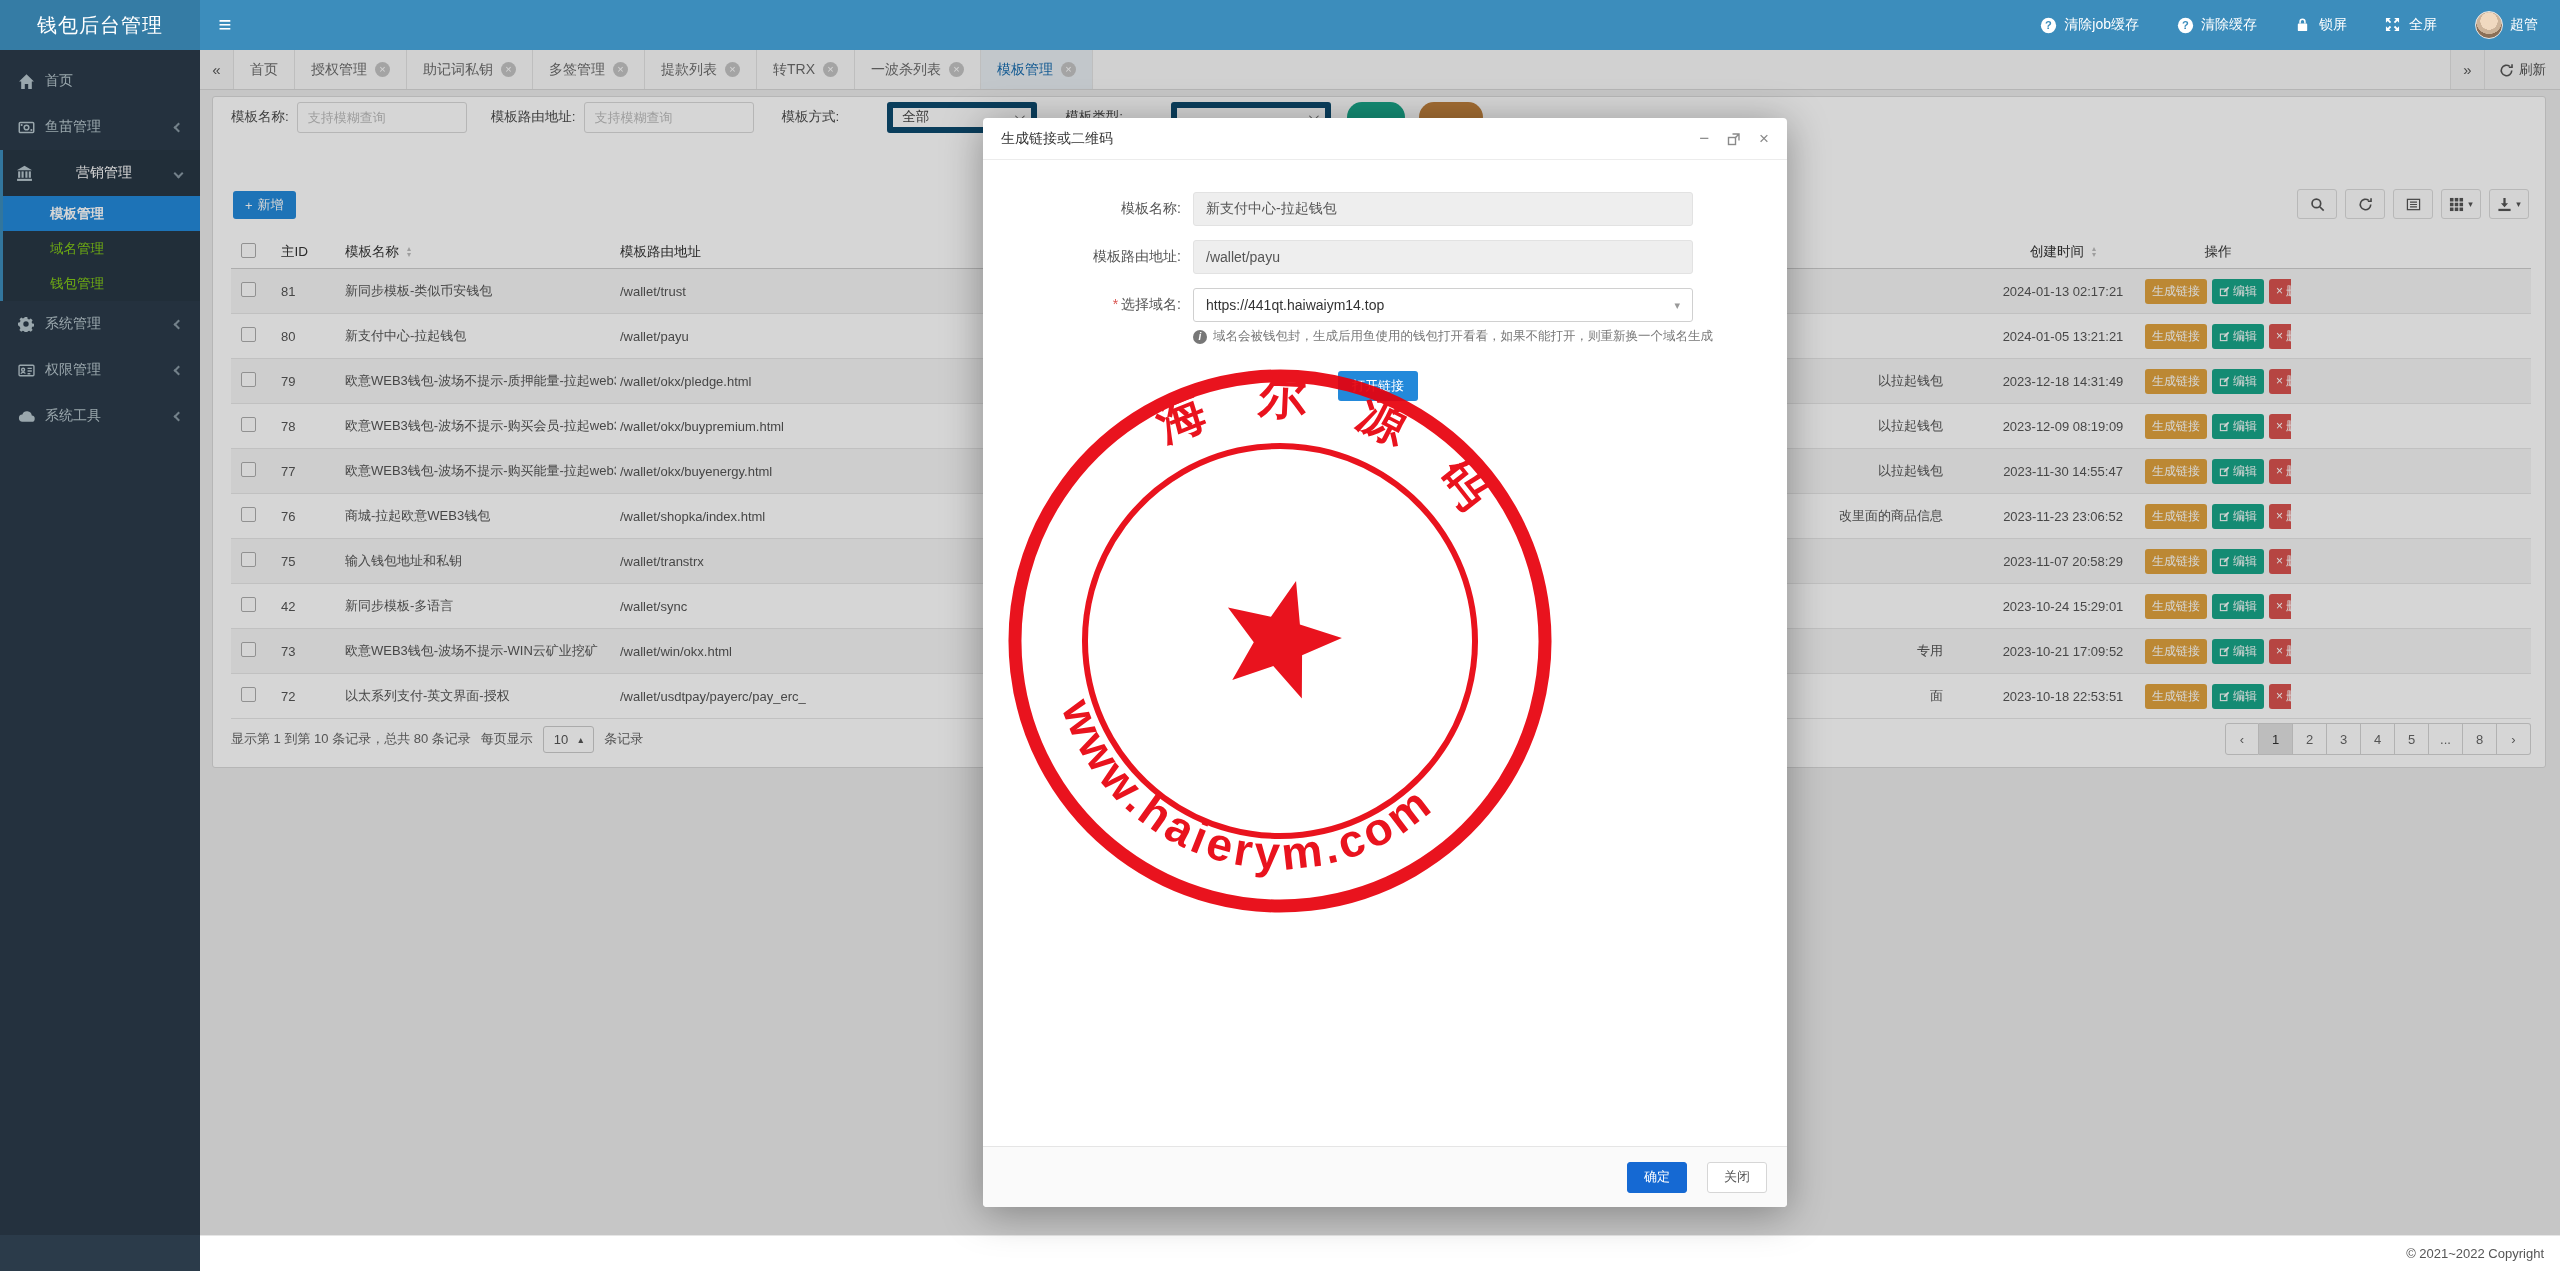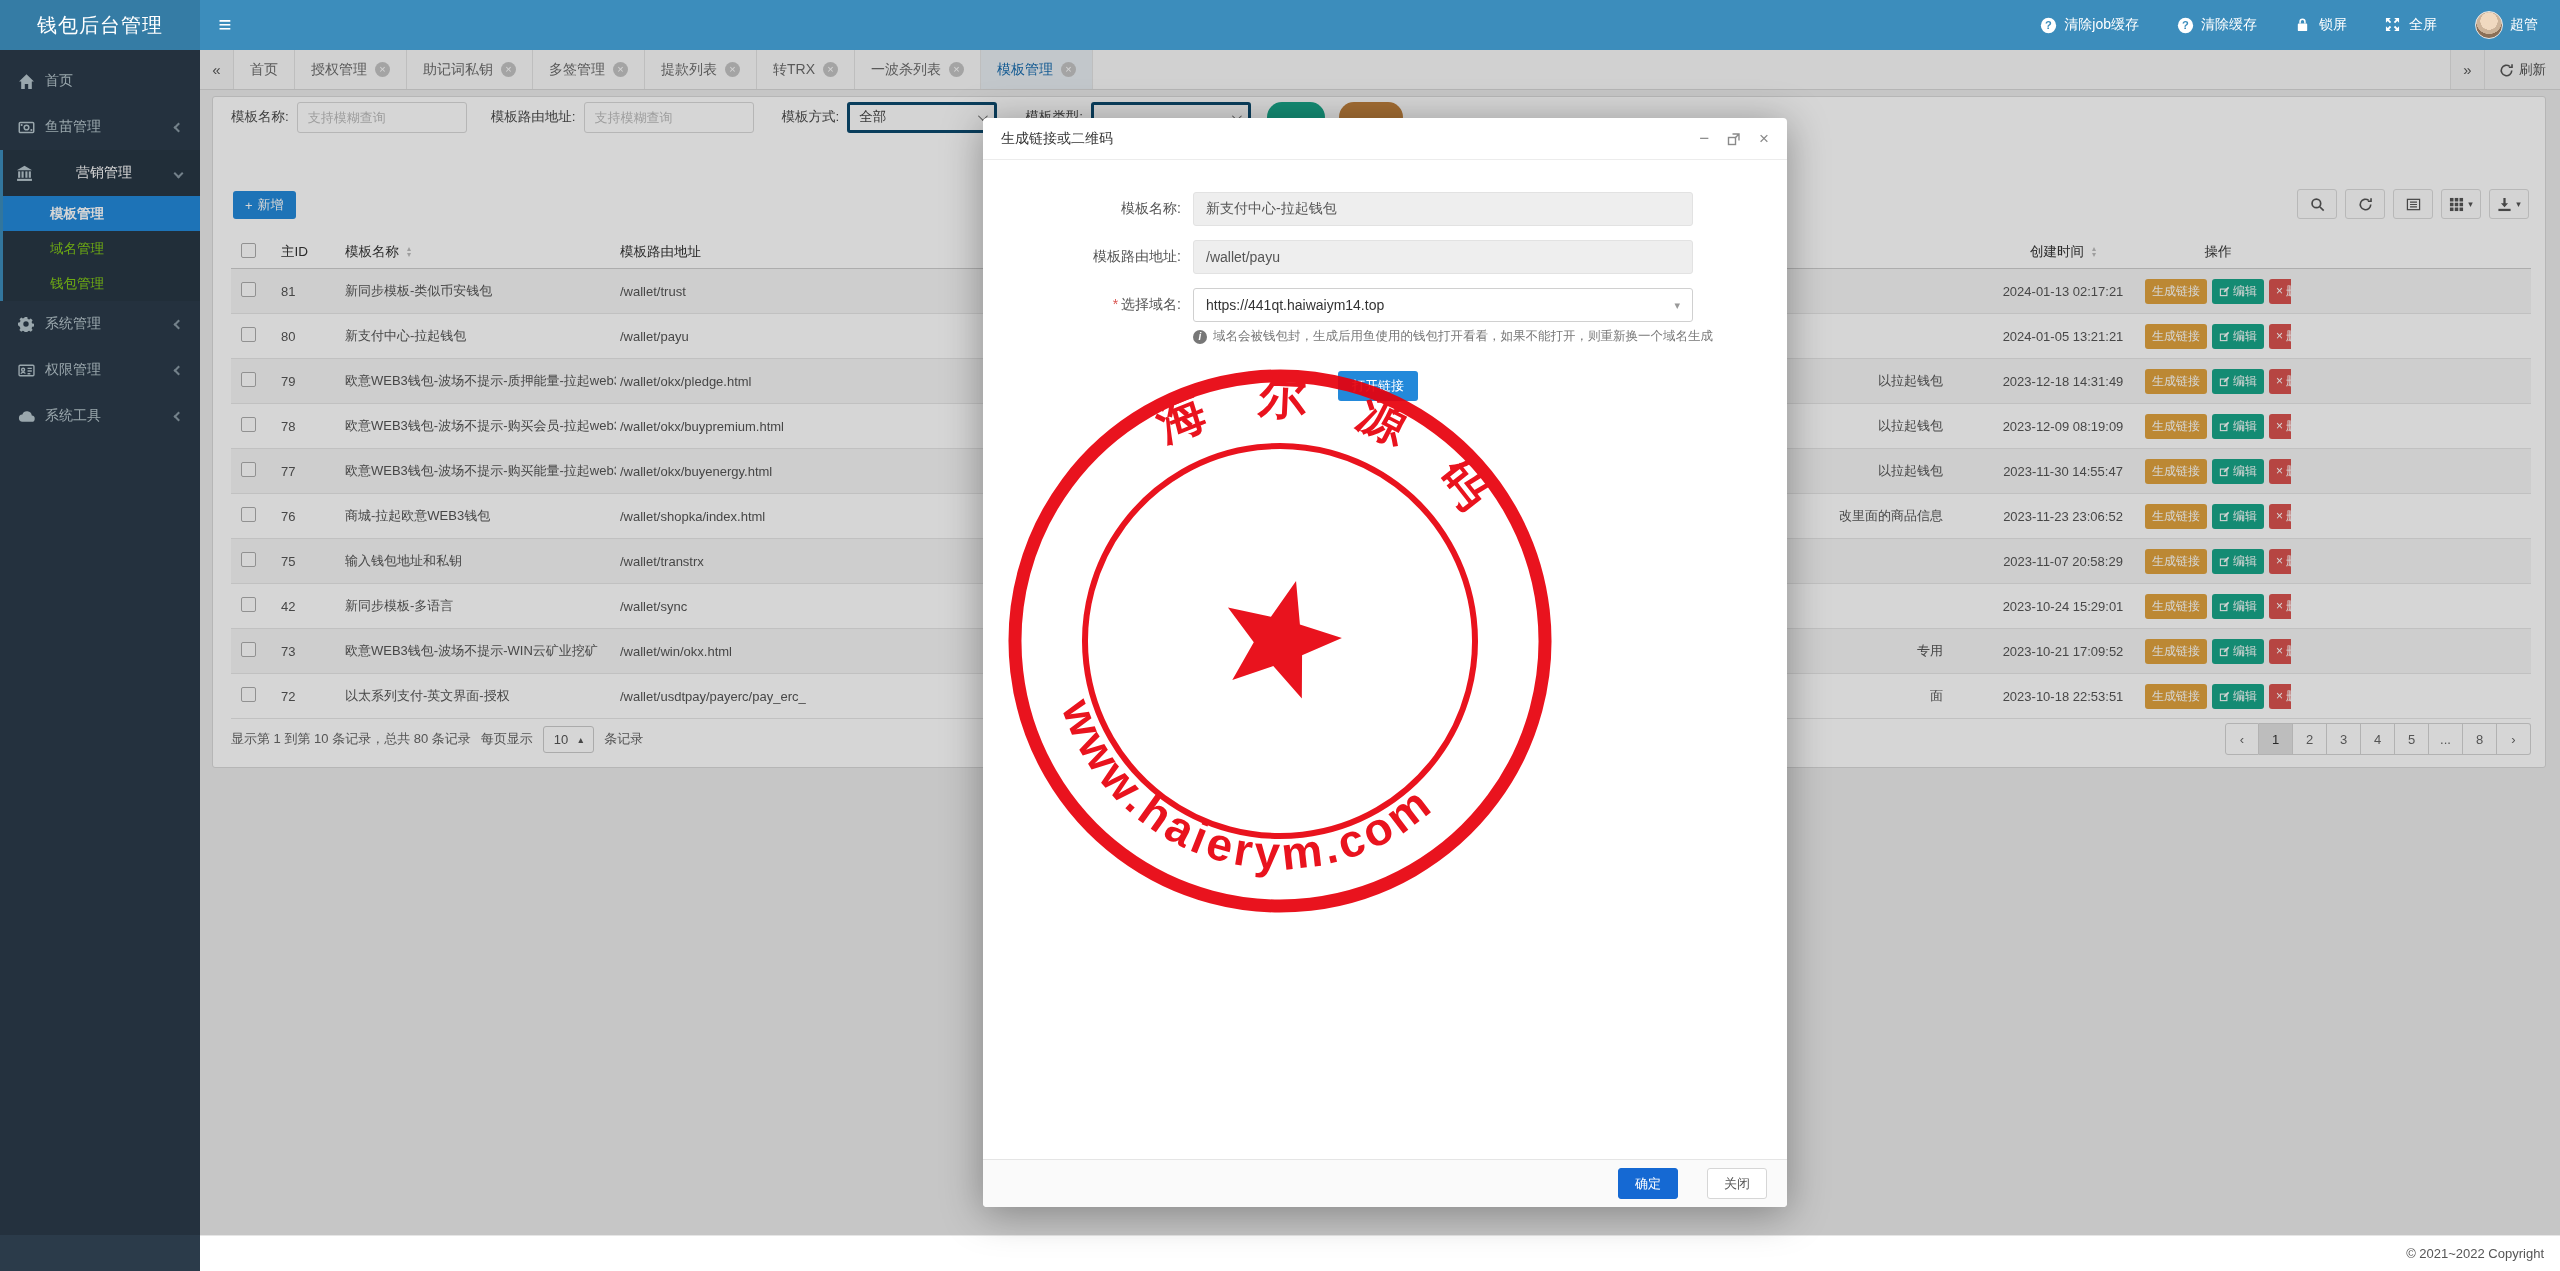--- a/index.html
+++ b/index.html
@@ -50,21 +50,21 @@
   .tr-ic { width:14px; height:14px; color:#555; }
 
   
   .content { position:absolute; left:200px; top:90px; right:0; bottom:36px; background:#ececec; }
   .panel { position:absolute; left:12px; top:6px; right:14px; height:672px; background:#fff; border:1px solid #d9d9d9; border-radius:3px; }
 
   .filter-row { position:absolute; left:18px; top:4px; height:32px; display:flex; align-items:center; font-size:13.5px; color:#4a4a4a; }
   .f-label { margin-right:8px; white-space:nowrap; }
   .f-input { width:170px; height:31px; border:1px solid #d9d9d9; border-radius:3px; padding:0 10px; font-size:13px; color:#555; background:#fff; font-family:inherit; }
   .f-input::placeholder { color:#bdbdbd; }
-  .f-select { width:150px; height:31px; border:3px solid #0c4a6e; border-radius:3px; background:#fdfdfd; display:flex; align-items:center; justify-content:space-between; padding:0 9px; color:#444; cursor:pointer; }
+  .f-select { width:150px; height:31px; border:6px solid #0c4a6e; border-radius:3px; background:#fdfdfd; display:flex; align-items:center; justify-content:space-between; padding:0 9px; color:#444; cursor:pointer;margin-left:40px; }
   .f-caret { width:7px; height:7px; border-right:1.6px solid #666; border-bottom:1.6px solid #666; transform:rotate(45deg) translateY(-2px); }
   .pill { height:30px; border-radius:15px; border:none; cursor:pointer; }
   .pill.green { width:58px; background:#18a689; margin-left:16px; }
   .pill.orange { width:64px; background:#c0813d; margin-left:14px; }
 
   .add-btn { position:absolute; left:20px; top:94px; height:28px; padding:0 12px; background:#2389da; color:#fff; border:none; border-radius:3px; font-size:13px; display:flex; align-items:center; gap:5px; cursor:pointer; font-family:inherit; }
   .tool-btns { position:absolute; right:16px; top:92px; display:flex; gap:8px; }
   .tool-btn { width:40px; height:30px; border:1px solid #dcdcdc; background:#fdfdfd; border-radius:3px; display:flex; align-items:center; justify-content:center; gap:4px; color:#555; cursor:pointer; }
   .tb-ic { width:15px; height:15px; }
   .tb-caret { font-size:9px; color:#555; }
@@ -108,21 +108,21 @@
   .modal-body { padding-top:32px; }
   .m-row { display:flex; align-items:center; margin-bottom:14px; }
   .m-label { width:210px; text-align:right; padding-right:12px; color:#555; font-size:14px; white-space:nowrap; }
   .req { color:#d9534f; margin-right:3px; }
   .m-input { width:500px; height:34px; border:1px solid #e2e2e2; border-radius:3px; background:#eee; color:#555; display:flex; align-items:center; padding:0 12px; font-size:14px; }
   .m-select { width:500px; height:34px; border:1px solid #d0d0d0; border-radius:3px; background:#fff; color:#333; display:flex; align-items:center; justify-content:space-between; padding:0 12px; font-size:14px; cursor:pointer; }
   .m-caret { color:#999; font-size:11px; }
   .m-hint { margin-left:210px; display:flex; align-items:center; gap:6px; font-size:12.5px; color:#777; margin-top:2px; }
   .info-ic { width:14px; height:14px; border-radius:50%; background:#777; color:#fff; font-size:10px; font-weight:bold; display:inline-flex; align-items:center; justify-content:center; font-style:italic; flex:none; }
   .open-link-btn { margin:26px 0 0 355px; height:30px; padding:0 14px; background:#2389da; color:#fff; border:none; border-radius:3px; font-size:13px; cursor:pointer; font-family:inherit; }
-  .modal-foot { position:absolute; left:0; right:0; bottom:0; height:48px; background:#fafafa; border-top:1px solid #e5e5e5; border-radius:0 0 4px 4px; display:flex; align-items:center; justify-content:flex-end; gap:29px; padding-right:20px; }
+  .modal-foot { position:absolute; left:0; right:0; bottom:0; height:61px; background:#fafafa; border-top:1px solid #e5e5e5; border-radius:0 0 4px 4px; display:flex; align-items:center; justify-content:flex-end; gap:20px; padding-right:20px; }
   .mf-btn { height:31px; padding:0 16px; border-radius:3px; font-size:13px; cursor:pointer; font-family:inherit; }
   .mf-btn.ok { background:#1569d3; border:1px solid #1569d3; color:#fff; }
   .mf-btn.close { background:#fff; border:1px solid #d6d6d6; color:#555;text-align:right; }
 
   
   .stamp { position:absolute; left:980px; top:341px; width:600px; height:600px; z-index:120; pointer-events:none; opacity:0.92; }
 </style>
 </head>
 <body>
 

